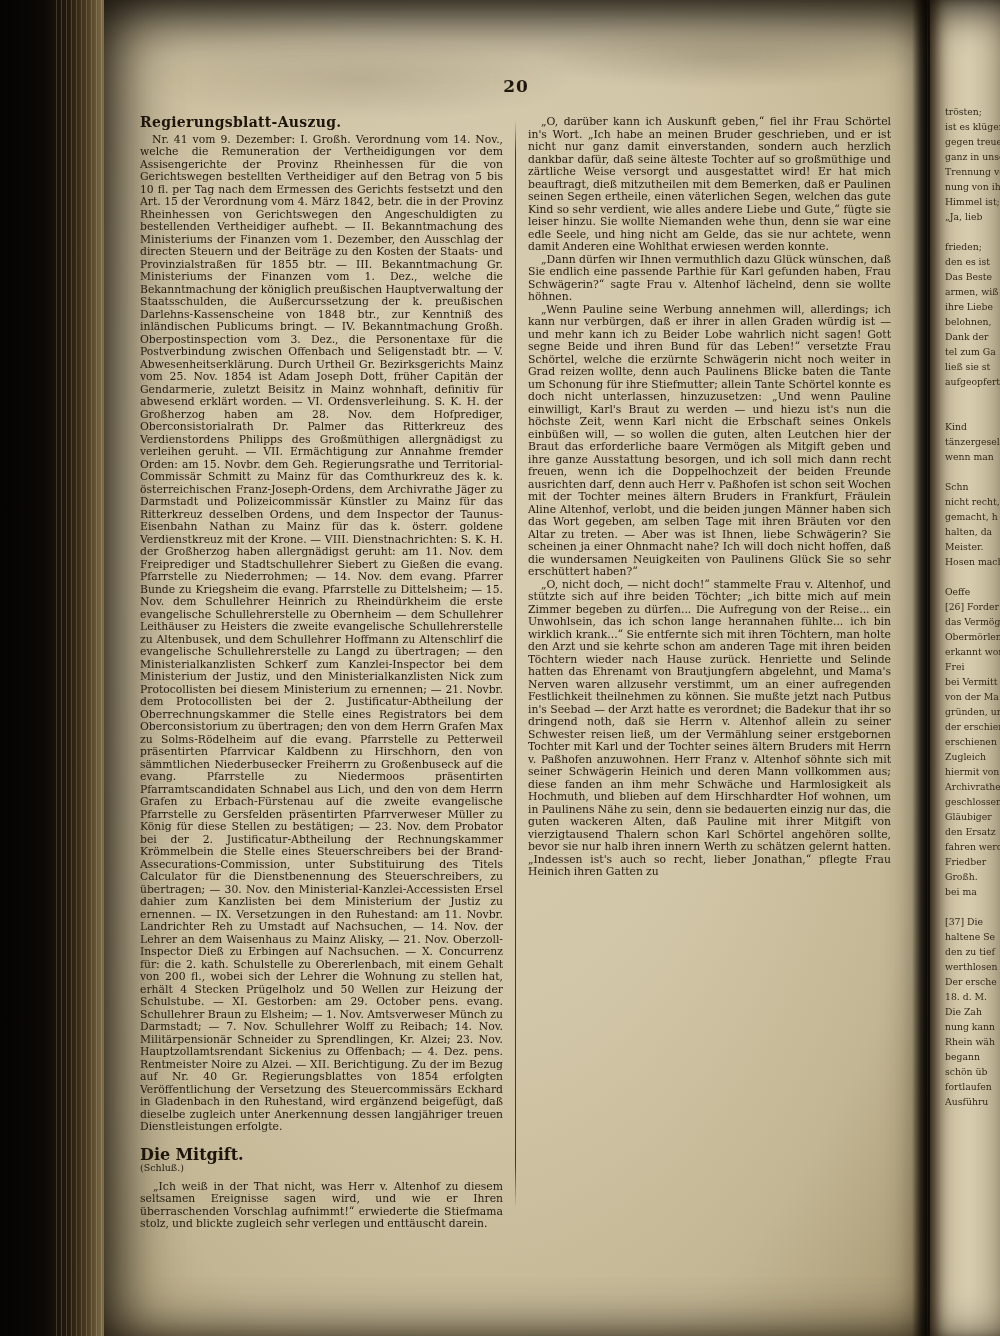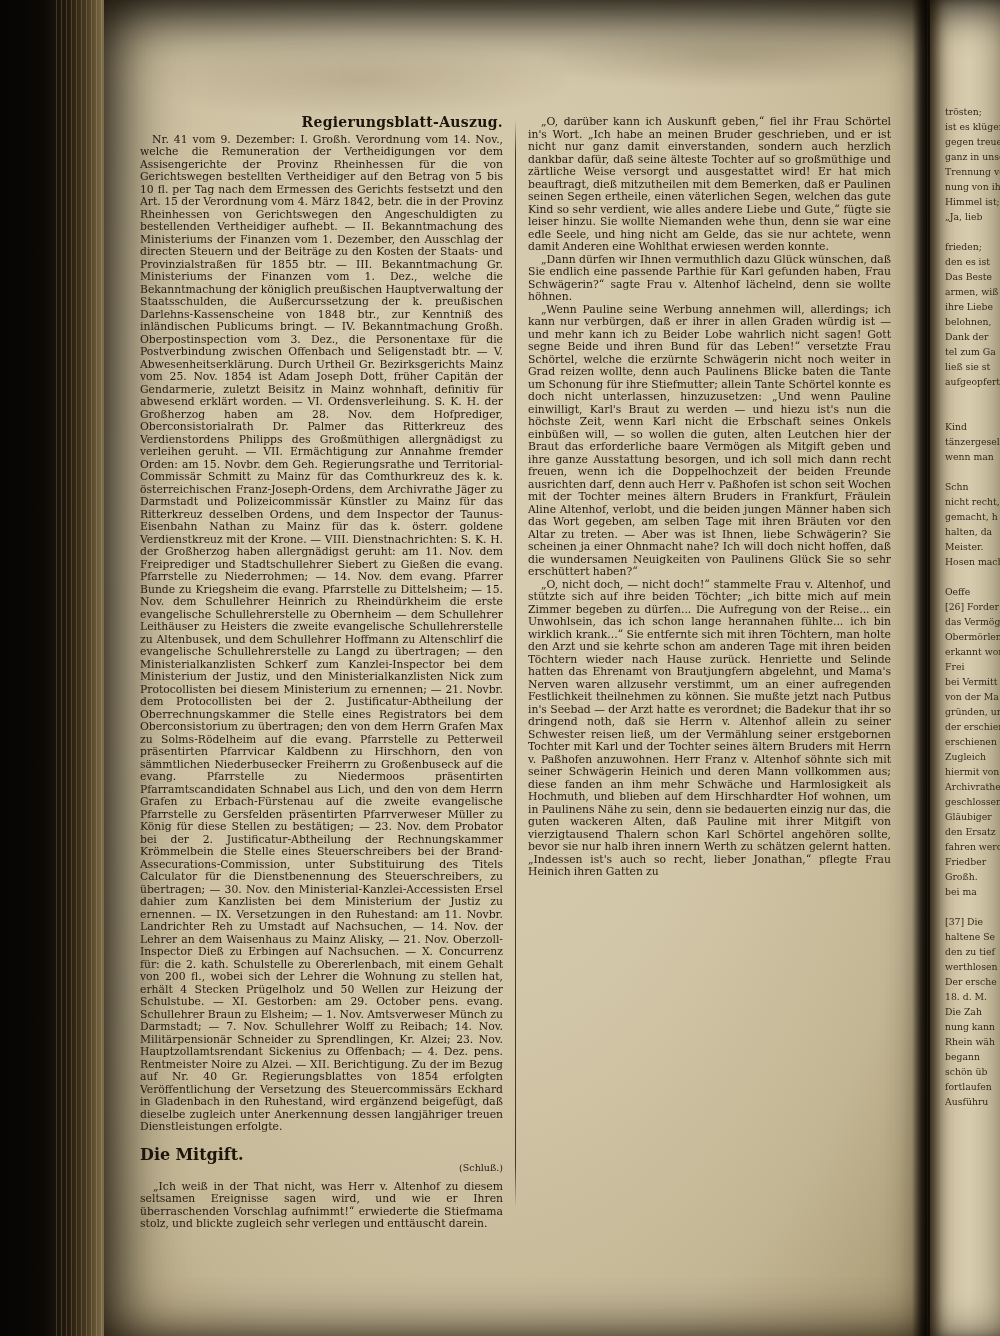--- a/index.html
+++ b/index.html
@@ -51,29 +51,29 @@
     width:363px;
     font-size:10.8px; line-height:12.5px;
     text-align:justify; color:#221910;
     word-spacing:-0.3px;
   }
   .divider {
     width:1px; height:1088px; margin-top:4px;
     background:linear-gradient(rgba(0,0,0,0), #463823 3%, #463823 96%, rgba(0,0,0,0));
   }
   .col-heading {
-    font-size:14px; font-weight:bold; text-align:right;
+    font-size:14px; font-weight:bold; text-align:left;
     margin:0 0 5px 0; letter-spacing:.3px; color:#1d150c;
   }
   p.body-text { margin:0; text-indent:12px; }
   .story-title {
     font-size:16px; font-weight:bold; text-align:left;
     margin:15px 0 1px 0; color:#1d150c;
   }
-  .story-sub { font-size:9.5px; text-align:right; margin:0 0 6px 0; }
+  .story-sub { font-size:9.5px; text-align:left; margin:0 0 6px 0; }
   .col p.para { margin:0; text-indent:13px; }
   
   .crease {
     position:absolute; left:912px; top:0; width:20px; height:1336px;
     background:linear-gradient(90deg, rgba(0,0,0,0), rgba(12,7,2,.75) 45%, rgba(8,5,2,.95) 72%, rgba(70,54,30,.35) 100%);
   }
   .next-page {
     position:absolute; left:930px; top:0; width:70px; height:1336px;
     background:linear-gradient(90deg, #af9f7c 0%, #ccbf9e 16%, #d7ccae 55%, #cabd9c 100%);
     box-shadow:inset 12px 0 16px -6px rgba(22,13,4,.85), inset 0 30px 40px -20px rgba(5,3,1,.8), inset 0 -24px 36px -20px rgba(20,13,5,.5);
@@ -88,20 +88,21 @@
 </head>
 <body>
 
 <div class="gutter-base"></div>
 <div class="gutter-lines"></div>
 
 <div class="page">
   <div class="ghost g1"></div>
   <div class="ghost g2"></div>
 
+  <div class="page-number">20</div>
 
   <div class="columns">
 
     <div class="col">
       <div class="col-heading">Regierungsblatt-Auszug.</div>
       <p class="body-text">Nr. 41 vom 9. Dezember: I. Großh. Verordnung vom 14. Nov., welche die Remuneration der Vertheidigungen vor dem Assisengerichte der Provinz Rheinhessen für die von Gerichtswegen bestellten Vertheidiger auf den Betrag von 5 bis 10 fl. per Tag nach dem Ermessen des Gerichts festsetzt und den Art. 15 der Verordnung vom 4. März 1842, betr. die in der Provinz Rheinhessen von Gerichtswegen den Angeschuldigten zu bestellenden Vertheidiger aufhebt. — II. Bekanntmachung des Ministeriums der Finanzen vom 1. Dezember, den Ausschlag der directen Steuern und der Beiträge zu den Kosten der Staats- und Provinzialstraßen für 1855 btr. — III. Bekanntmachung Gr. Ministeriums der Finanzen vom 1. Dez., welche die Bekanntmachung der königlich preußischen Hauptverwaltung der Staatsschulden, die Außercurssetzung der k. preußischen Darlehns-Kassenscheine von 1848 btr., zur Kenntniß des inländischen Publicums bringt. — IV. Bekanntmachung Großh. Oberpostinspection vom 3. Dez., die Personentaxe für die Postverbindung zwischen Offenbach und Seligenstadt btr. — V. Abwesenheitserklärung. Durch Urtheil Gr. Bezirksgerichts Mainz vom 25. Nov. 1854 ist Adam Joseph Dott, früher Capitän der Gendarmerie, zuletzt Beisitz in Mainz wohnhaft, definitiv für abwesend erklärt worden. — VI. Ordensverleihung. S. K. H. der Großherzog haben am 28. Nov. dem Hofprediger, Oberconsistorialrath Dr. Palmer das Ritterkreuz des Verdienstordens Philipps des Großmüthigen allergnädigst zu verleihen geruht. — VII. Ermächtigung zur Annahme fremder Orden: am 15. Novbr. dem Geh. Regierungsrathe und Territorial-Commissär Schmitt zu Mainz für das Comthurkreuz des k. k. österreichischen Franz-Joseph-Ordens, dem Archivrathe Jäger zu Darmstadt und Polizeicommissär Künstler zu Mainz für das Ritterkreuz desselben Ordens, und dem Inspector der Taunus-Eisenbahn Nathan zu Mainz für das k. österr. goldene Verdienstkreuz mit der Krone. — VIII. Dienstnachrichten: S. K. H. der Großherzog haben allergnädigst geruht: am 11. Nov. dem Freiprediger und Stadtschullehrer Siebert zu Gießen die evang. Pfarrstelle zu Niederrohmen; — 14. Nov. dem evang. Pfarrer Bunde zu Kriegsheim die evang. Pfarrstelle zu Dittelsheim; — 15. Nov. dem Schullehrer Heinrich zu Rheindürkheim die erste evangelische Schullehrerstelle zu Obernheim — dem Schullehrer Leithäuser zu Heisters die zweite evangelische Schullehrerstelle zu Altenbusek, und dem Schullehrer Hoffmann zu Altenschlirf die evangelische Schullehrerstelle zu Langd zu übertragen; — den Ministerialkanzlisten Schkerf zum Kanzlei-Inspector bei dem Ministerium der Justiz, und den Ministerialkanzlisten Nick zum Protocollisten bei diesem Ministerium zu ernennen; — 21. Novbr. dem Protocollisten bei der 2. Justificatur-Abtheilung der Oberrechnungskammer die Stelle eines Registrators bei dem Oberconsistorium zu übertragen; den von dem Herrn Grafen Max zu Solms-Rödelheim auf die evang. Pfarrstelle zu Petterweil präsentirten Pfarrvicar Kaldbenn zu Hirschhorn, den von sämmtlichen Niederbusecker Freiherrn zu Großenbuseck auf die evang. Pfarrstelle zu Niedermoos präsentirten Pfarramtscandidaten Schnabel aus Lich, und den von dem Herrn Grafen zu Erbach-Fürstenau auf die zweite evangelische Pfarrstelle zu Gersfelden präsentirten Pfarrverweser Müller zu König für diese Stellen zu bestätigen; — 23. Nov. dem Probator bei der 2. Justificatur-Abtheilung der Rechnungskammer Krömmelbein die Stelle eines Steuerschreibers bei der Brand-Assecurations-Commission, unter Substituirung des Titels Calculator für die Dienstbenennung des Steuerschreibers, zu übertragen; — 30. Nov. den Ministerial-Kanzlei-Accessisten Ersel dahier zum Kanzlisten bei dem Ministerium der Justiz zu ernennen. — IX. Versetzungen in den Ruhestand: am 11. Novbr. Landrichter Reh zu Umstadt auf Nachsuchen, — 14. Nov. der Lehrer an dem Waisenhaus zu Mainz Alisky, — 21. Nov. Oberzoll-Inspector Dieß zu Erbingen auf Nachsuchen. — X. Concurrenz für: die 2. kath. Schulstelle zu Obererlenbach, mit einem Gehalt von 200 fl., wobei sich der Lehrer die Wohnung zu stellen hat, erhält 4 Stecken Prügelholz und 50 Wellen zur Heizung der Schulstube. — XI. Gestorben: am 29. October pens. evang. Schullehrer Braun zu Elsheim; — 1. Nov. Amtsverweser Münch zu Darmstadt; — 7. Nov. Schullehrer Wolff zu Reibach; 14. Nov. Militärpensionär Schneider zu Sprendlingen, Kr. Alzei; 23. Nov. Hauptzollamtsrendant Sickenius zu Offenbach; — 4. Dez. pens. Rentmeister Noire zu Alzei. — XII. Berichtigung. Zu der im Bezug auf Nr. 40 Gr. Regierungsblattes von 1854 erfolgten Veröffentlichung der Versetzung des Steuercommissärs Eckhard in Gladenbach in den Ruhestand, wird ergänzend beigefügt, daß dieselbe zugleich unter Anerkennung dessen langjähriger treuen Dienstleistungen erfolgte.</p>
       <div class="story-title">Die Mitgift.</div>
       <div class="story-sub">(Schluß.)</div>
       <p class="para">„Ich weiß in der That nicht, was Herr v. Altenhof zu diesem seltsamen Ereignisse sagen wird, und wie er Ihren überraschenden Vorschlag aufnimmt!“ erwiederte die Stiefmama stolz, und blickte zugleich sehr verlegen und enttäuscht darein.</p>
     </div>

